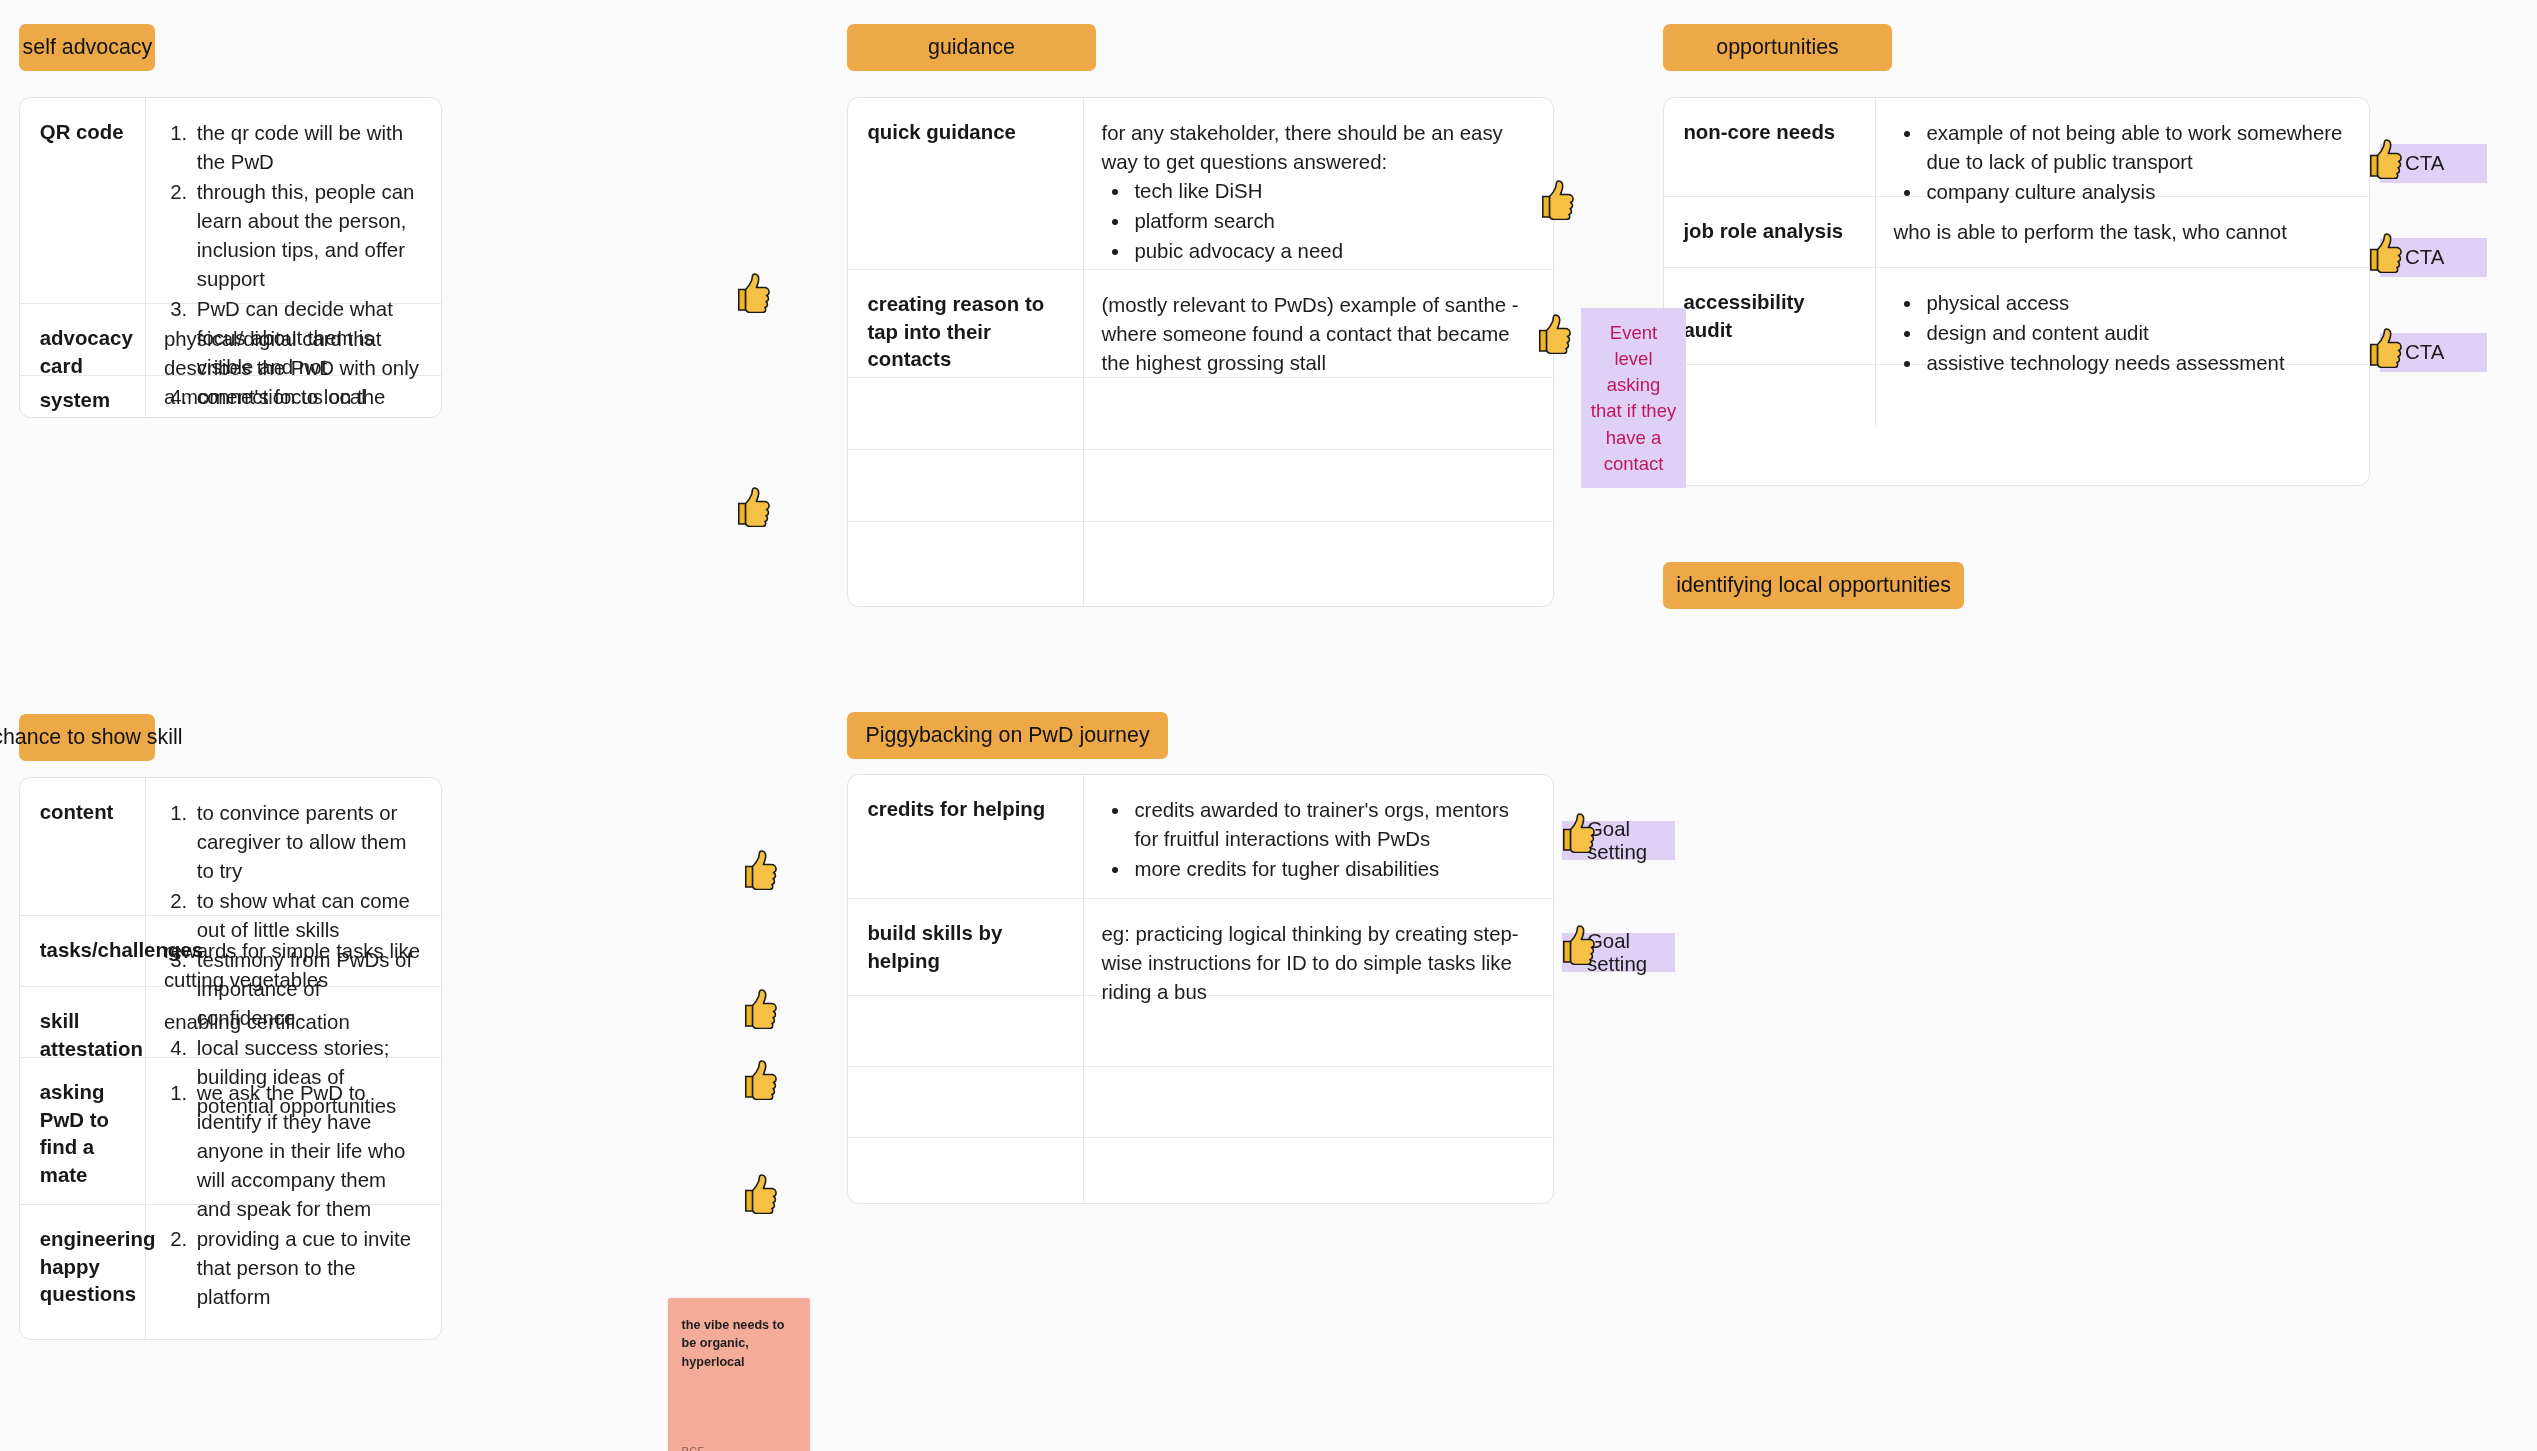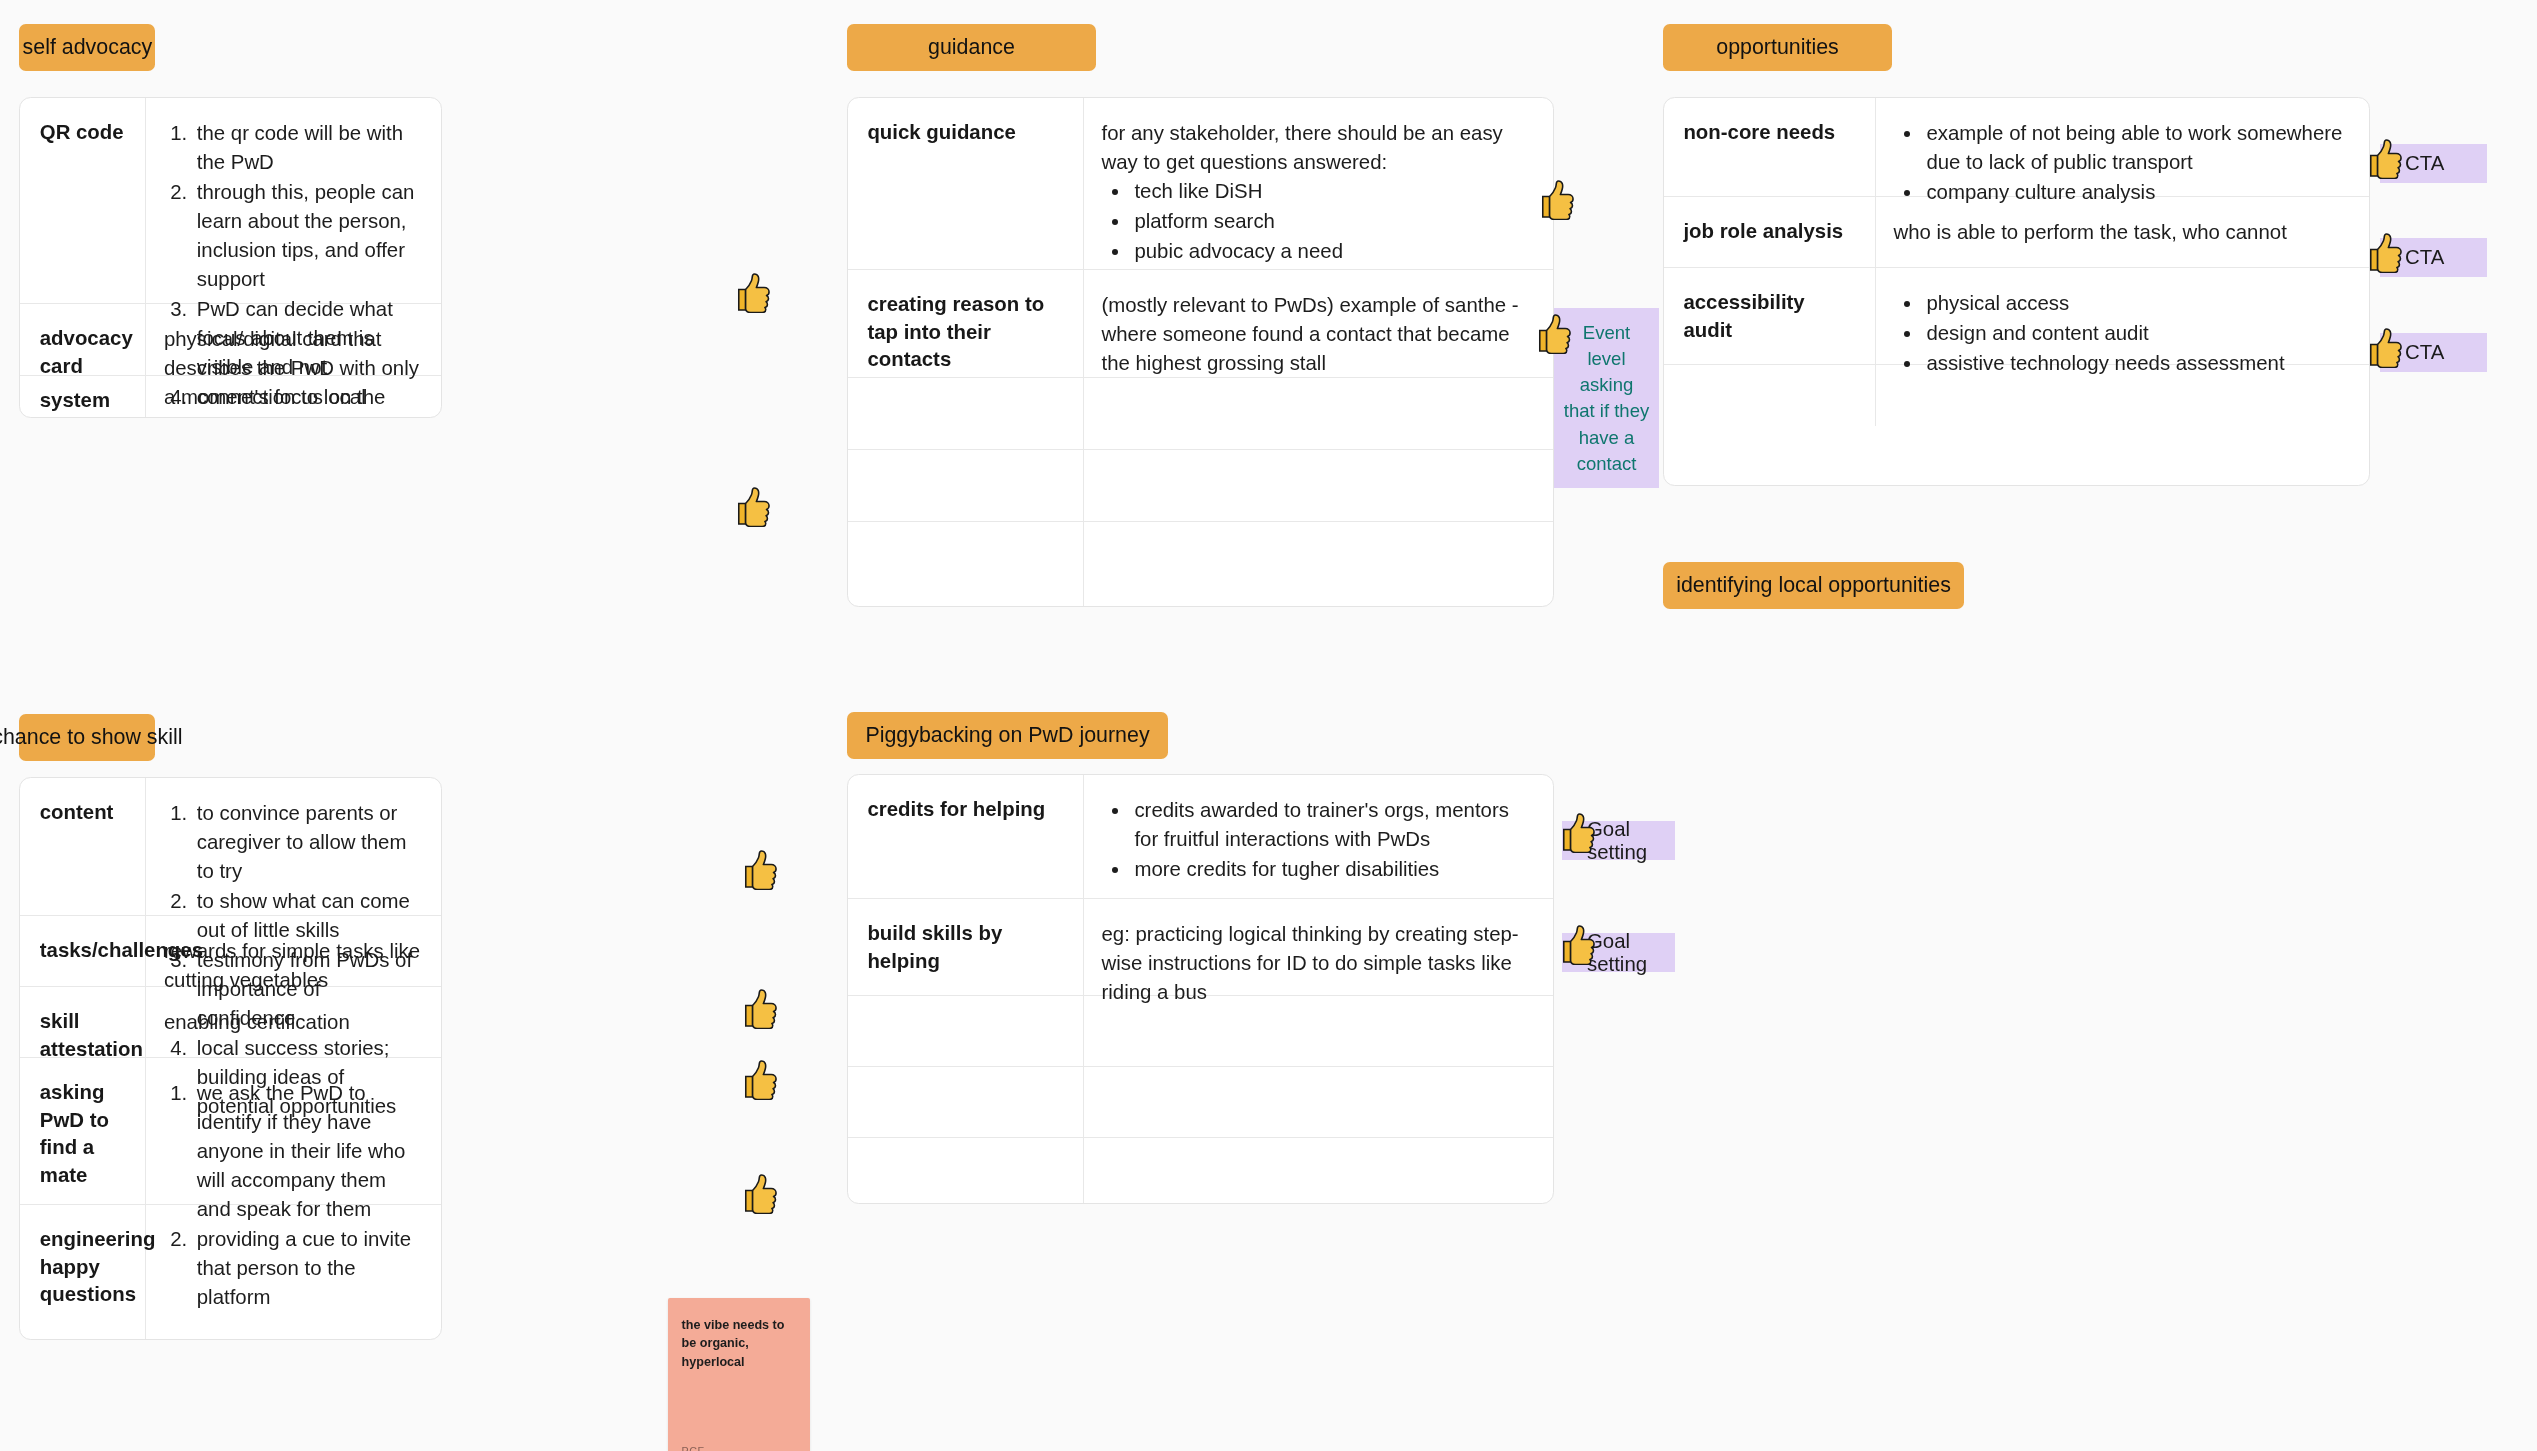--- a/index.html
+++ b/index.html
@@ -76,26 +76,27 @@
     color: #1b1b1b;
     font-size: 20.4px;
     display: flex;
     align-items: center;
     padding-left: 25px;
     z-index: 4;
   }
   .purple-note {
     position: absolute;
     background: #dfd0f5;
-    color: #0f766e;
+    color: #be185d;
     font-size: 18.5px;
     line-height: 1.42;
     text-align: center;
     padding: 11.7px 7.8px;
     z-index: 4;
+    margin-left: 27px;
   }
 
   
   .pink-note {
     position: absolute;
     background: #f4ab97;
     border-radius: 1.9px;
     z-index: 7;
     box-shadow: 0 1px 2.9px rgba(0,0,0,0.10);
   }

